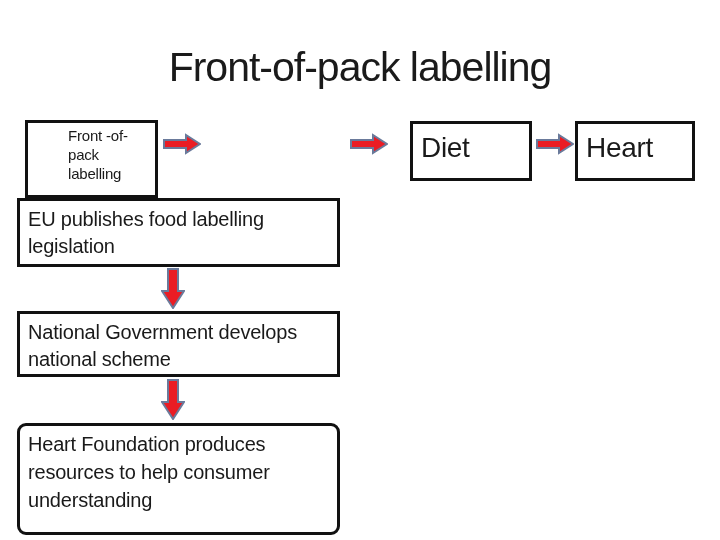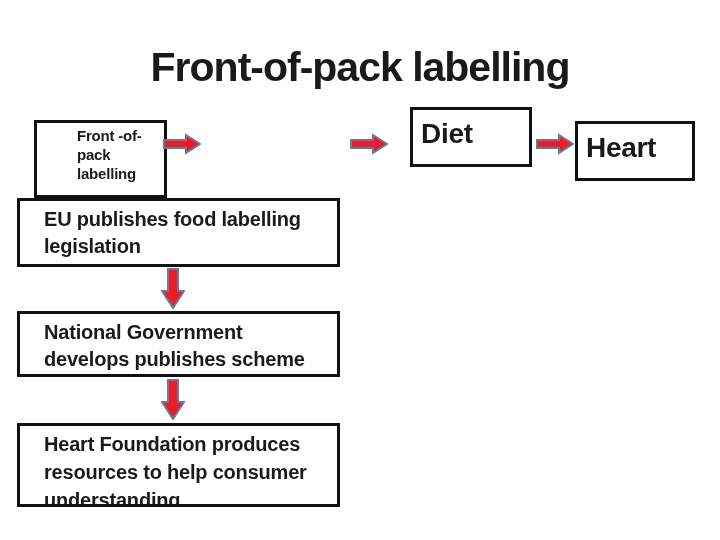--- a/index.html
+++ b/index.html
@@ -14,21 +14,20 @@
   body{
     font-family:"Liberation Sans","DejaVu Sans",sans-serif;
     color:var(--text);
   }
   .slide{
     position:relative;
     width:720px;
     height:540px;
     background:var(--background);
     overflow:hidden;
-    font-weight:bold;
   }
   .slide-title{
     position:absolute;
     left:0; right:0; top:45px;
     text-align:center;
     font-size:41px;
     letter-spacing:-1px;
     line-height:44px;
     color:var(--text);
     white-space:nowrap;
@@ -48,21 +47,21 @@
   }
   .box-lg{
     font-size:28px;
     letter-spacing:-0.3px;
     padding:8px 0 0 8px;
   }
   .box-flow{
     font-size:20px;
     line-height:27px;
     letter-spacing:-0.2px;
-    padding:5px 24px;
+    padding:5px 8px;
   }
   .box-flow-3{
     line-height:28px;
     padding-top:4px;
   }
   .arrow{
     position:absolute;
     display:block;
   }
   .arrow polygon{
@@ -72,58 +71,58 @@
     stroke-linejoin:miter;
   }
 </style>
 </head>
 <body>
 
 <div class="slide">
 
   <div class="slide-title">Front-of-pack labelling</div>
 
-  <div class="box box-sm" style="left:34px; top:120px; width:133px; height:78px;padding-left:40px;">
+  <div class="box box-sm" style="left:25px; top:120px; width:133px; height:78px;padding-left:40px;">
     <span>Front -of-pack labelling</span>
   </div>
 
   <svg class="arrow" style="left:163px; top:133px;" width="38" height="22" viewBox="0 0 38 22">
     <polygon points="1,7 23,7 23,2 37,11 23,20 23,15 1,15"></polygon>
   </svg>
 
 
   <svg class="arrow" style="left:350px; top:133px;" width="38" height="22" viewBox="0 0 38 22">
     <polygon points="1,7 23,7 23,2 37,11 23,20 23,15 1,15"></polygon>
   </svg>
 
-  <div class="box box-lg" style="left:410px; top:107px; width:122px; height:60px;">
+  <div class="box box-lg" style="left:410px; top:121px; width:122px; height:60px;">
     <span>Diet</span>
   </div>
 
   <svg class="arrow" style="left:536px; top:133px;" width="38" height="22" viewBox="0 0 38 22">
     <polygon points="1,7 23,7 23,2 37,11 23,20 23,15 1,15"></polygon>
   </svg>
 
   <div class="box box-lg" style="left:575px; top:121px; width:120px; height:60px;">
     <span>Heart</span>
   </div>
 
   <div class="box box-flow" style="left:17px; top:198px; width:323px; height:69px;">
     <span>EU publishes food labelling legislation</span>
   </div>
 
   <svg class="arrow" style="left:161px; top:268px;" width="24" height="41" viewBox="0 0 24 41">
     <polygon points="7,1 17,1 17,23 23,23 12,40 1,23 7,23"></polygon>
   </svg>
 
   <div class="box box-flow" style="left:17px; top:311px; width:323px; height:66px;">
-    <span>National Government develops publishes scheme</span>
+    <span>National Government develops national scheme</span>
   </div>
 
   <svg class="arrow" style="left:161px; top:379px;" width="24" height="41" viewBox="0 0 24 41">
     <polygon points="7,1 17,1 17,23 23,23 12,40 1,23 7,23"></polygon>
   </svg>
 
-  <div class="box box-flow box-flow-3" style="left:17px; top:423px; width:323px; height:84px;">
+  <div class="box box-flow box-flow-3" style="left:17px; top:423px; width:323px; height:112px;border-radius:9px;">
     <span>Heart Foundation produces resources to help consumer understanding</span>
   </div>
 
 </div>
 
 </body></html>

